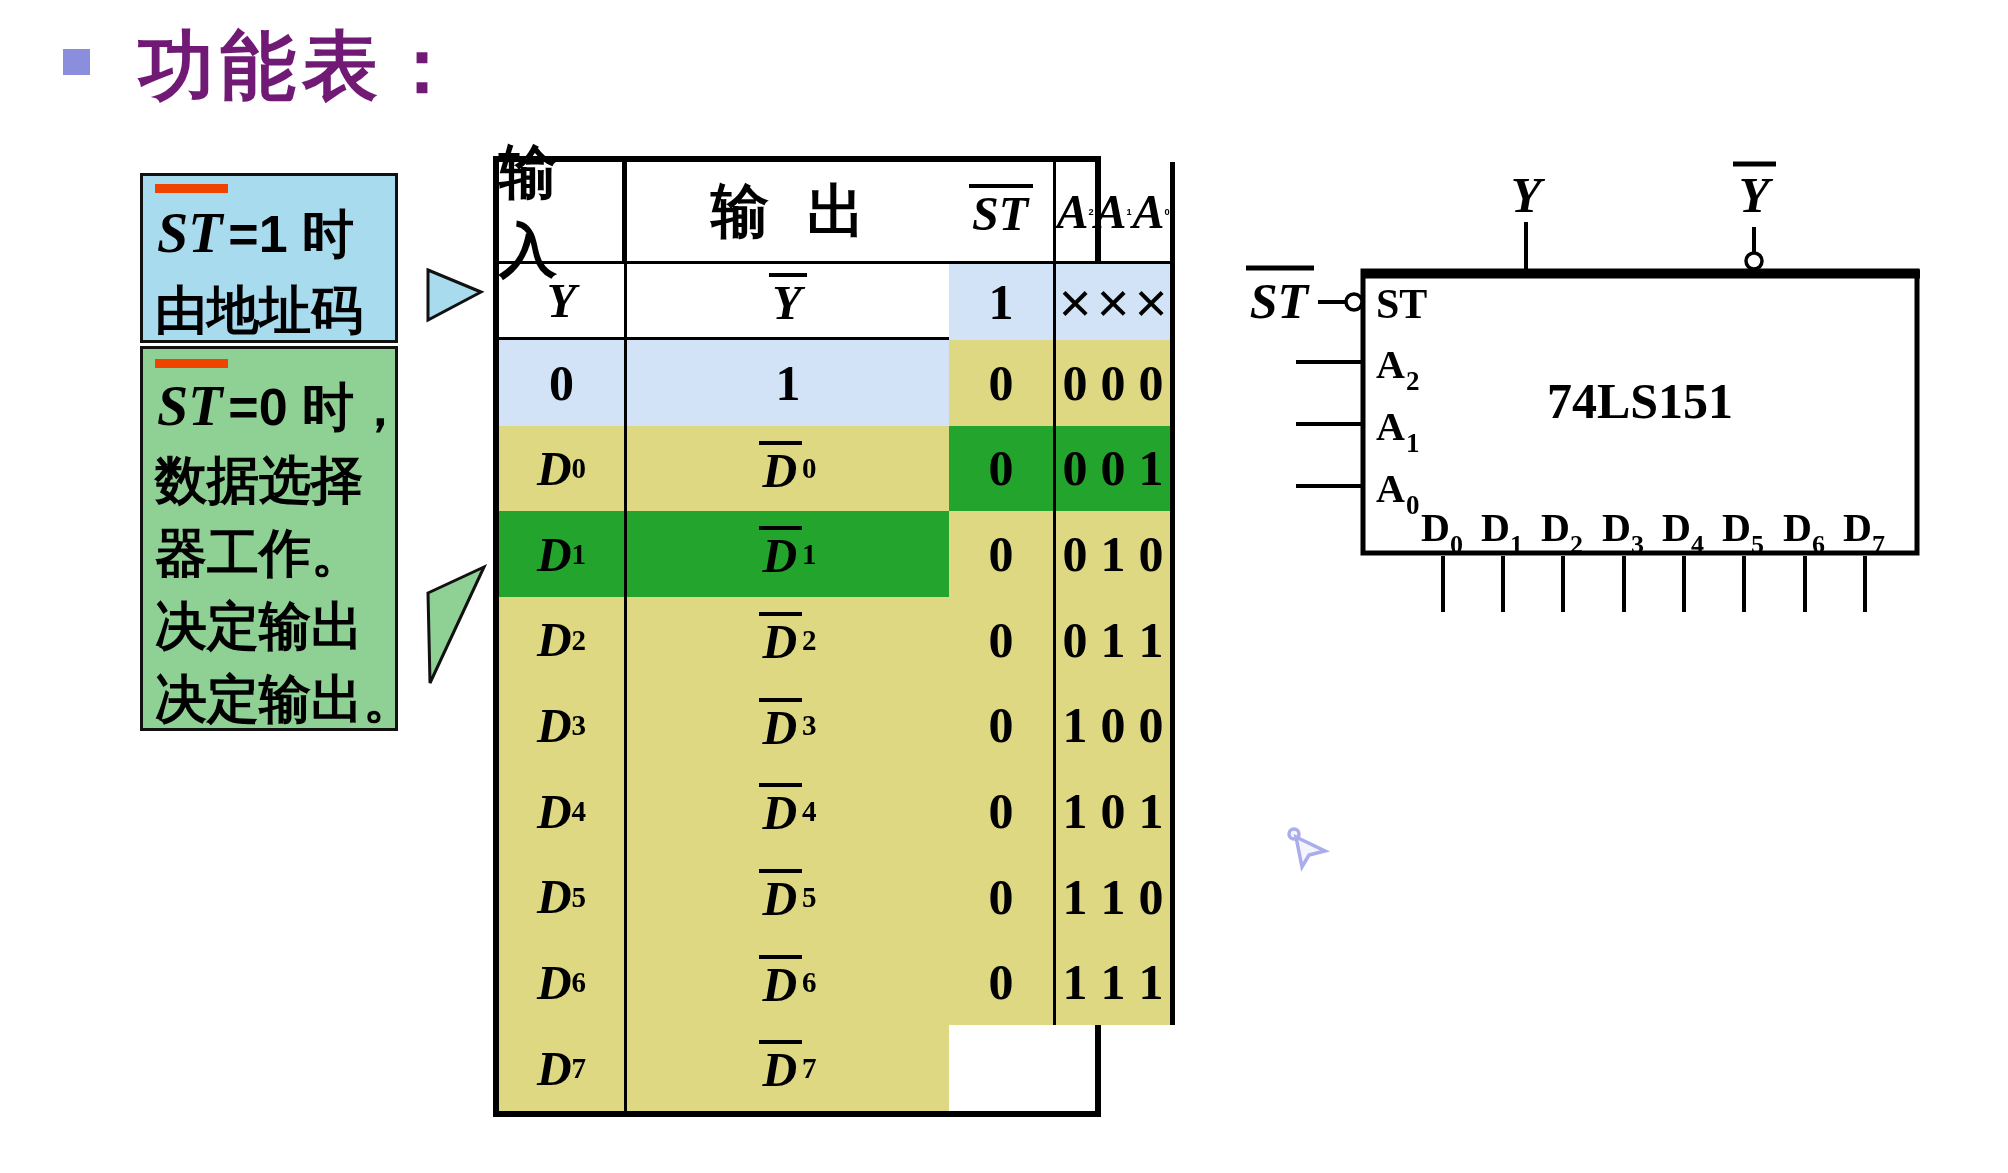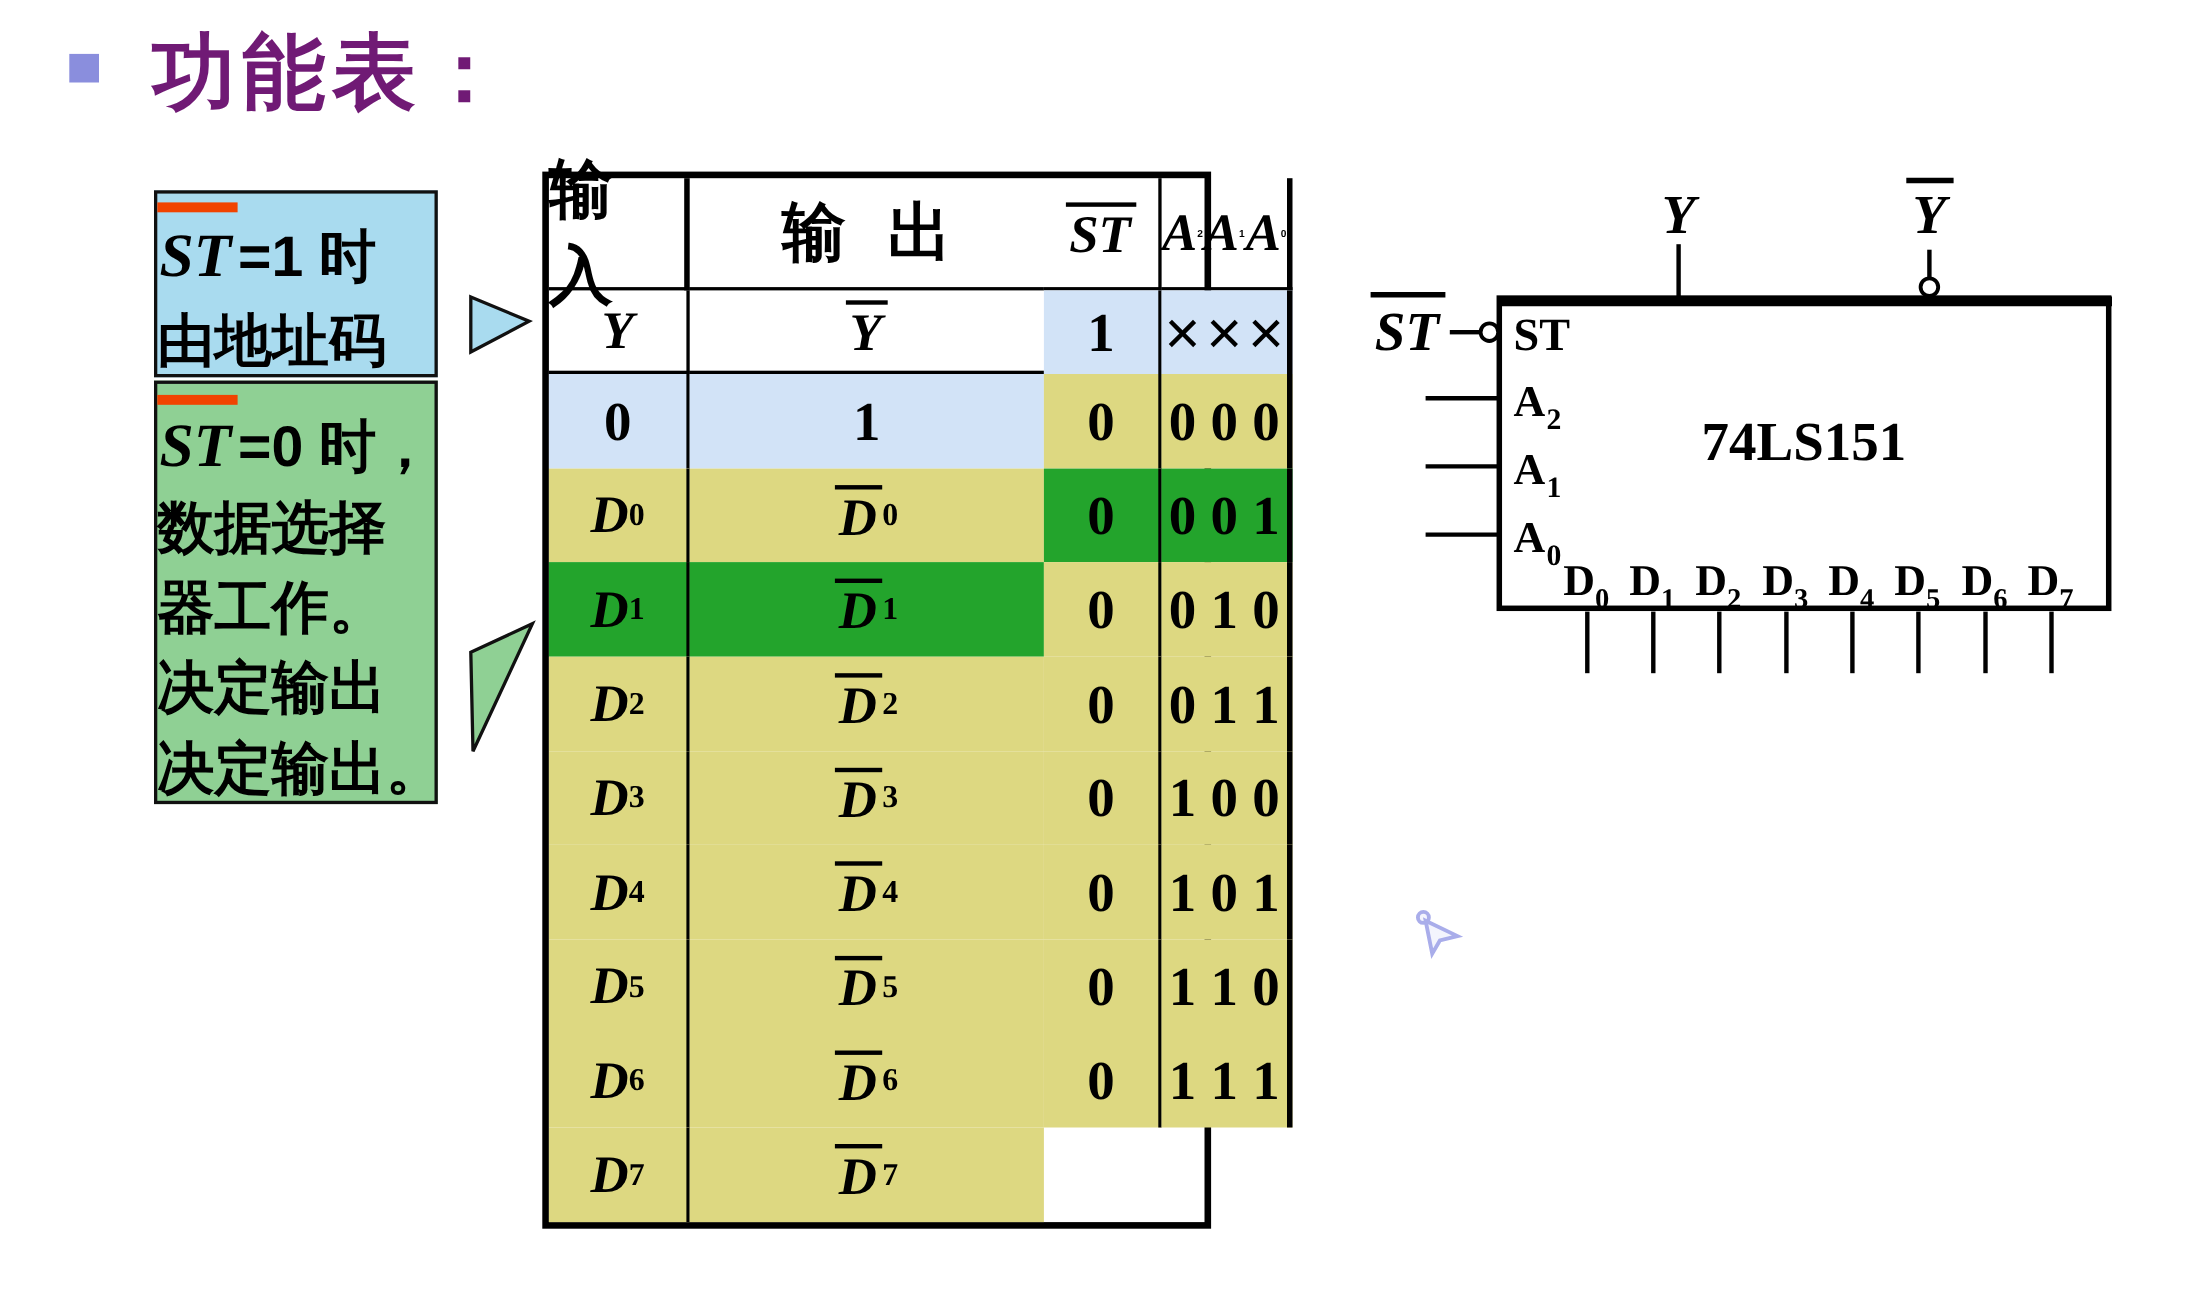--- a/index.html
+++ b/index.html
@@ -6,21 +6,21 @@
   .slide{position:relative;width:2008px;height:1173px;background:#fff;overflow:hidden;
          font-family:"Liberation Sans",sans-serif;color:#000;}
 
   
   .bullet{position:absolute;left:63px;top:49px;width:27px;height:26px;background:var(--bullet);}
   .page-title{position:absolute;left:138px;top:16px;font-size:76px;font-weight:900;
               letter-spacing:6px;color:#701a75;}
 
   
   .callout{position:absolute;left:140px;width:258px;border:3px solid #111;box-sizing:border-box;
-           font-size:52px;font-weight:900;}
+           font-size:52px;font-weight:900;padding-left:12px;}
   .callout .ln{white-space:nowrap;}
   .co-blue{top:173px;height:170px;background:var(--callout-blue);padding-top:8px;}
   .co-blue .ln{line-height:76px;}
   .co-green{top:346px;height:385px;background:var(--callout-green);padding-top:10px;}
   .co-green .ln{line-height:73px;}
   .stmath{font-family:"Liberation Serif",serif;font-style:italic;font-weight:700;font-size:56px;}
   .obar{display:inline-block;border-top:9px solid var(--overline-orange);padding:2px 6px 0 2px;}
   .tail{position:absolute;overflow:visible;}
   .tail polygon{stroke:#111;stroke-width:3;}
   .tail-blue polygon{fill:var(--callout-blue);}

